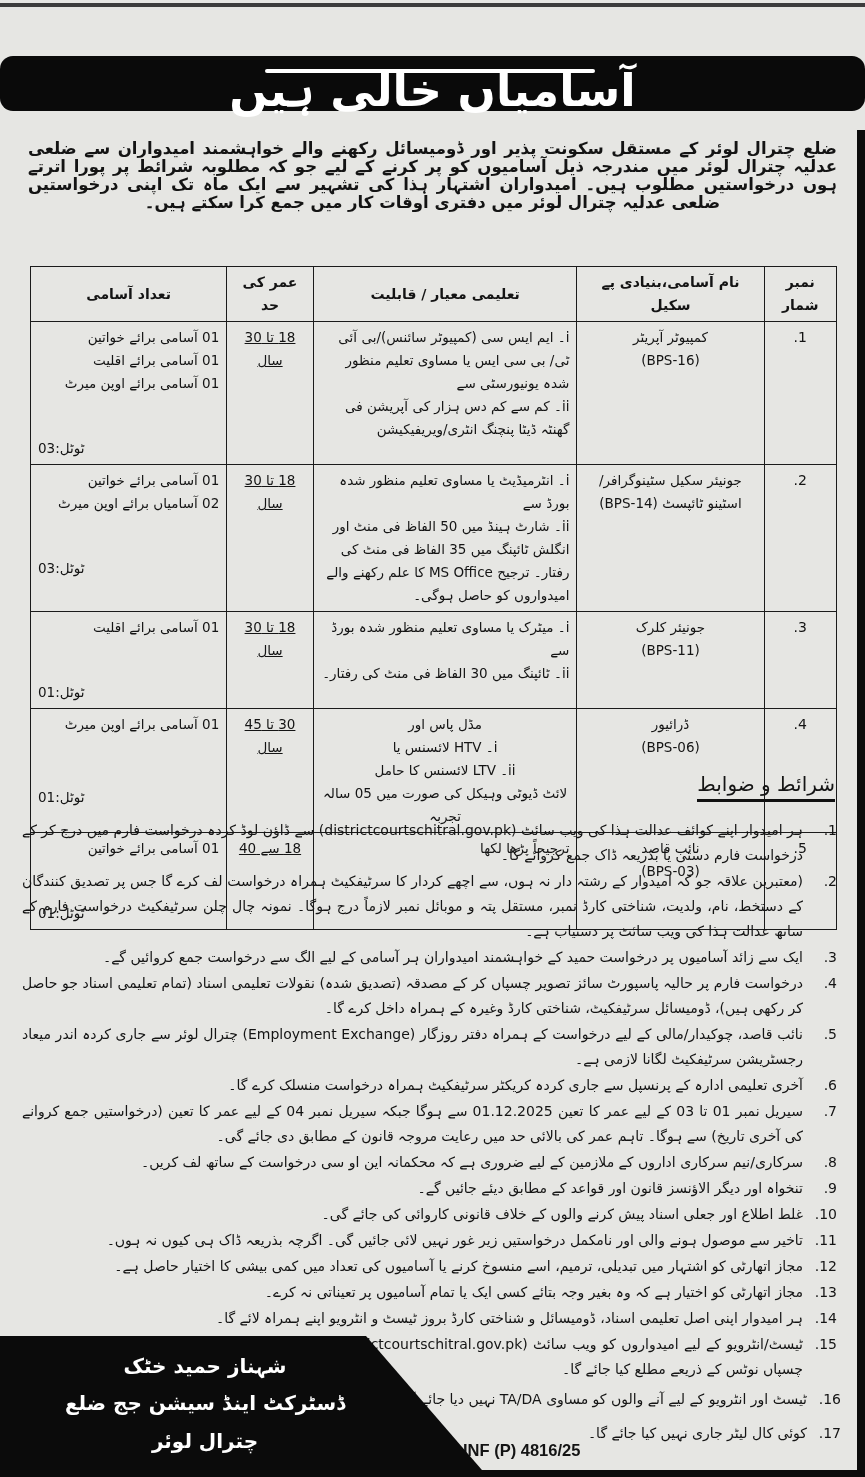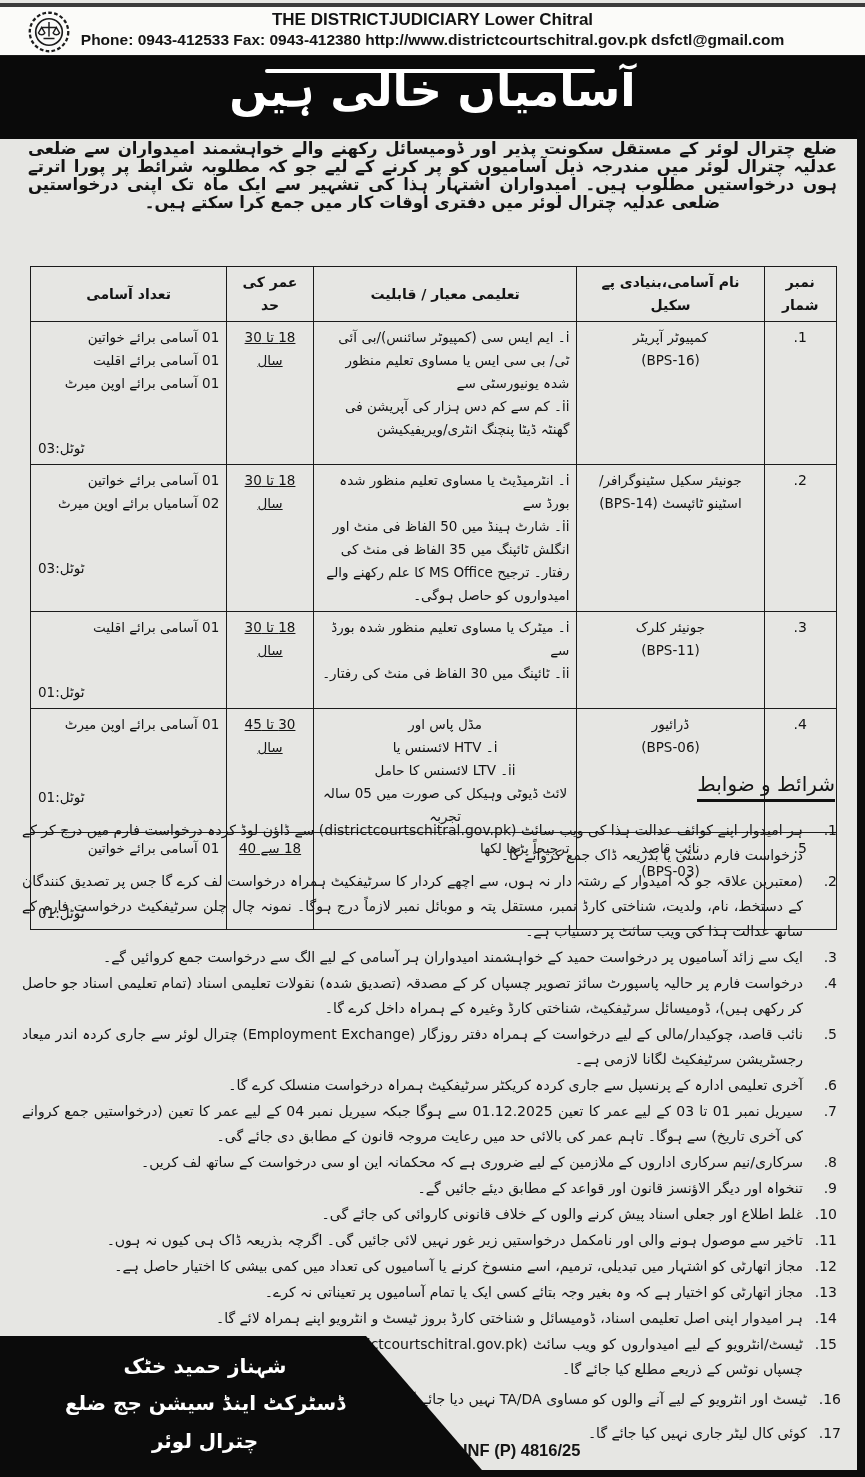--- a/index.html
+++ b/index.html
@@ -16,21 +16,21 @@
   .header-band{
     position:absolute;left:0;top:7px;width:100%;height:48px;background:#fbfbf9;
     border-bottom:1px solid #1a1a1a;
   }
   .seal{position:absolute;left:27px;top:3px;width:44px;height:44px;}
   .org-line{margin-top:3px;text-align:center;font-family:"Liberation Sans",sans-serif;
     font-weight:bold;font-size:17px;line-height:20px;}
   .contact-line{text-align:center;font-family:"Liberation Sans",sans-serif;
     font-weight:bold;font-size:15.5px;line-height:20px;}
   
-  .banner{position:absolute;left:0;top:56px;width:100%;height:83px;background:#0a0a0a;}
+  .banner{position:absolute;left:0;top:56px;width:100%;height:55px;background:#0a0a0a;border-radius:13px;}
   .banner-title{
     position:absolute;left:0;right:0;top:8px;text-align:center;direction:rtl;
     color:#ffffff;font-size:45px;font-weight:bold;letter-spacing:1px;
   }
   .kashida-stroke{position:absolute;left:265px;top:13px;width:330px;height:4px;background:#ffffff;border-radius:2px;}
   
   .intro{
     position:absolute;left:28px;right:28px;top:140px;
     direction:rtl;text-align:justify;text-align-last:center;
     font-size:16.5px;font-weight:bold;line-height:18px;
@@ -89,31 +89,20 @@
     font-family:"Liberation Sans",sans-serif;font-weight:bold;font-size:16.5px;
   }
 </style>
 </head>
 <body>
 
 <div class="page">
 
   <div class="top-line"></div>
 
-  <div class="header-band">
-    <span class="seal">
-      <svg viewBox="0 0 48 48" width="44" height="44">
-        <circle cx="24" cy="24" r="21" fill="none" stroke="#1c1c1c" stroke-width="2.5" stroke-dasharray="4 2.5"></circle>
-        <circle cx="24" cy="24" r="14.5" fill="none" stroke="#1c1c1c" stroke-width="1.8"></circle>
-        <path d="M24 13v16 M16 19h16 M16 19l-3.5 6a4 4 0 0 0 7 0z M32 19l-3.5 6a4 4 0 0 0 7 0z M18 31h12" fill="none" stroke="#1c1c1c" stroke-width="1.6"></path>
-      </svg>
-    </span>
-    <div class="org-line">THE DISTRICTJUDICIARY Lower Chitral</div>
-    <div class="contact-line">Phone: 0943-412533 Fax: 0943-412380 http://www.districtcourtschitral.gov.pk dsfctl@gmail.com</div>
-  </div>
 
   <div class="banner">
     <div class="kashida-stroke"></div>
     <div class="banner-title">آسامیاں خالی ہیں</div>
   </div>
 
   <div class="intro">ضلع چترال لوئر کے مستقل سکونت پذیر اور ڈومیسائل رکھنے والے خواہشمند امیدواران سے ضلعی عدلیہ چترال لوئر میں مندرجہ ذیل آسامیوں کو پر کرنے کے لیے جو کہ مطلوبہ شرائط پر پورا اترتے ہوں درخواستیں مطلوب ہیں۔ امیدواران اشتہار ہذا کی تشہیر سے ایک ماہ تک اپنی درخواستیں ضلعی عدلیہ چترال لوئر میں دفتری اوقات کار میں جمع کرا سکتے ہیں۔</div>
 
   <table class="positions-table">
     <colgroup>

